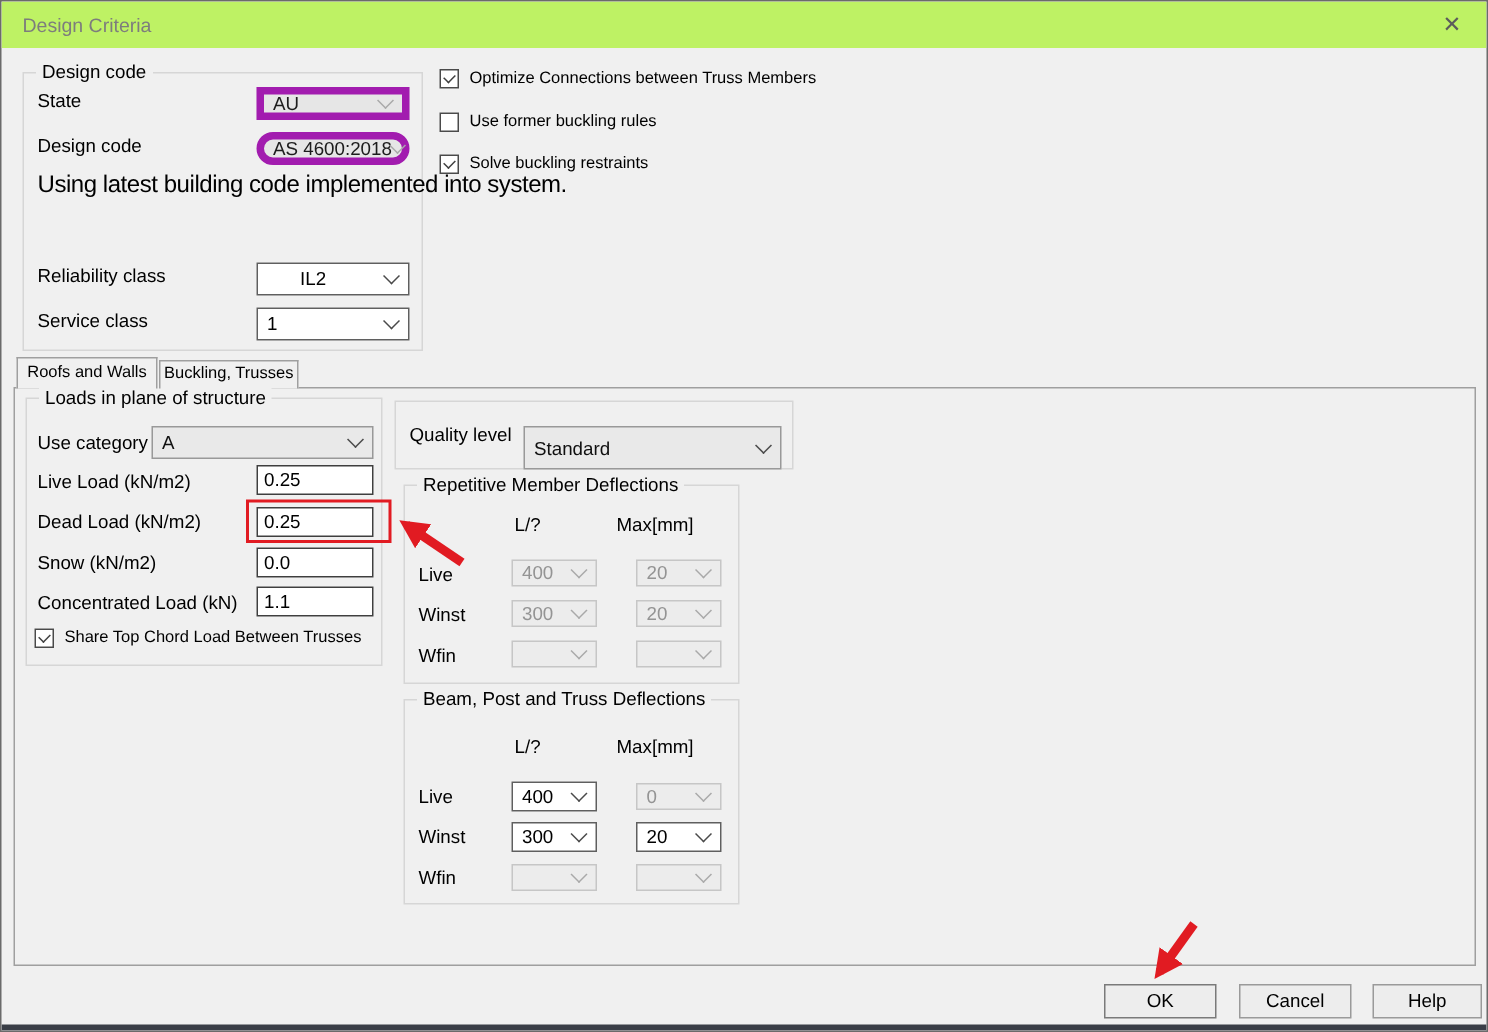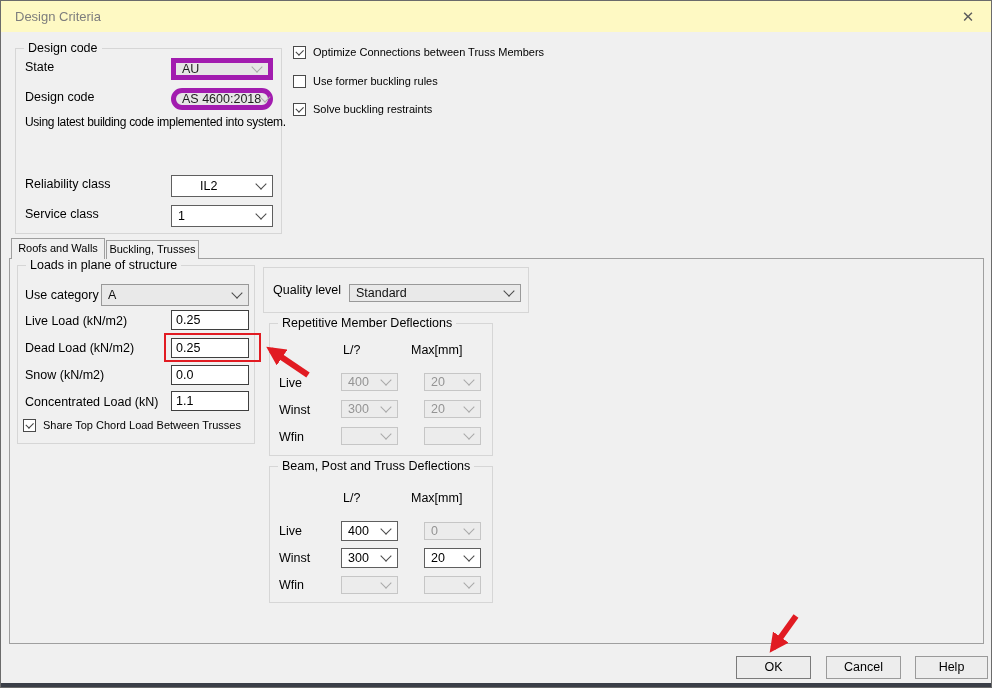--- a/index.html
+++ b/index.html
@@ -1,21 +1,21 @@
 <!DOCTYPE html>
 <html><head>
 <meta charset="utf-8">
 <style>
   html,body{margin:0;padding:0;background:#d8d8d8;}
   #window{
     position:relative;width:992px;height:688px;background:#f0f0f0;
     font-family:"Liberation Sans",sans-serif;color:#000;overflow:hidden;
     border:1px solid #6b6b6b;box-sizing:border-box;
   }
-  #titlebar{position:absolute;left:0;top:0;width:100%;height:31px;background:#fef9c3;}
+  #titlebar{position:absolute;left:0;top:0;width:100%;height:31px;background:#bef264;}
   #title{position:absolute;left:14px;top:8px;font-size:13px;color:#7d7d7d;}
   #close{position:absolute;right:12px;top:5px;width:22px;height:22px;text-align:center;
     line-height:22px;font-size:15px;color:#5c5c5c;cursor:default;}
   #bottomstrip{position:absolute;left:0;bottom:0;width:100%;height:4px;background:#3a3e47;}
 
   .lbl{position:absolute;font-size:12.5px;white-space:nowrap;}
   .grp{position:absolute;border:1px solid #d6d6d6;box-sizing:border-box;}
   .grp .cap{position:absolute;top:-8px;left:8px;background:#f0f0f0;padding:0 4px;font-size:12.5px;white-space:nowrap;}
 
   .combo{position:absolute;display:flex;align-items:center;justify-content:space-between;
@@ -44,21 +44,21 @@
   #pane{position:absolute;left:8px;top:257px;width:975px;height:386px;border:1px solid #9f9f9f;
     background:#f0f0f0;box-sizing:border-box;z-index:0;}
 
   .btn{position:absolute;box-sizing:border-box;background:#ededed;border:1px solid #9a9a9a;
     font-size:12.5px;text-align:center;line-height:21px;height:23px;}
   .btn.default{border-color:#7a7a7a;}
 
   #redbox{position:absolute;left:163px;top:332px;width:97px;height:29px;border:2px solid #e11b22;
     box-sizing:border-box;z-index:5;}
   #arrows{position:absolute;left:0;top:0;width:992px;height:688px;z-index:6;pointer-events:none;}
-  .note{font-size:12px;letter-spacing:-0.3px;}
+  .note{font-size:16px;letter-spacing:-0.3px;}
 </style>
 </head>
 <body>
 
 <div id="window">
 
   <div id="titlebar">
     <span id="title">Design Criteria</span>
     <span id="close"><span>✕</span></span>
   </div>
@@ -125,21 +125,21 @@
   <input class="tinput" style="left: 170px; top: 364px; width: 78px;" value="0.0">
   <span class="lbl" style="left:24px;top:394px;">Concentrated Load (kN)</span>
   <input class="tinput" style="left: 170px; top: 390px; width: 78px;" value="1.1">
   <div class="cb" style="left:22px;top:418px;">
     <span class="box checked"></span>
     <span>Share Top Chord Load Between Trusses</span>
   </div>
 
   <div class="grp" style="left:262px;top:266px;width:266px;height:46px;"></div>
   <span class="lbl" style="left:272px;top:282px;">Quality level</span>
-  <div class="combo flat" style="left:348px;top:283px;width:172px;height:18px;">
+  <div class="combo flat" style="left:348px;top:283px;width:172px;height:29px;">
     <span>Standard</span>
     <span class="chev"></span>
   </div>
 
   <div class="grp" style="left:268px;top:322px;width:224px;height:133px;">
     <span class="cap">Repetitive Member Deflections</span>
   </div>
   <span class="lbl" style="left:342px;top:342px;">L/?</span>
   <span class="lbl" style="left:410px;top:342px;">Max[mm]</span>
 

